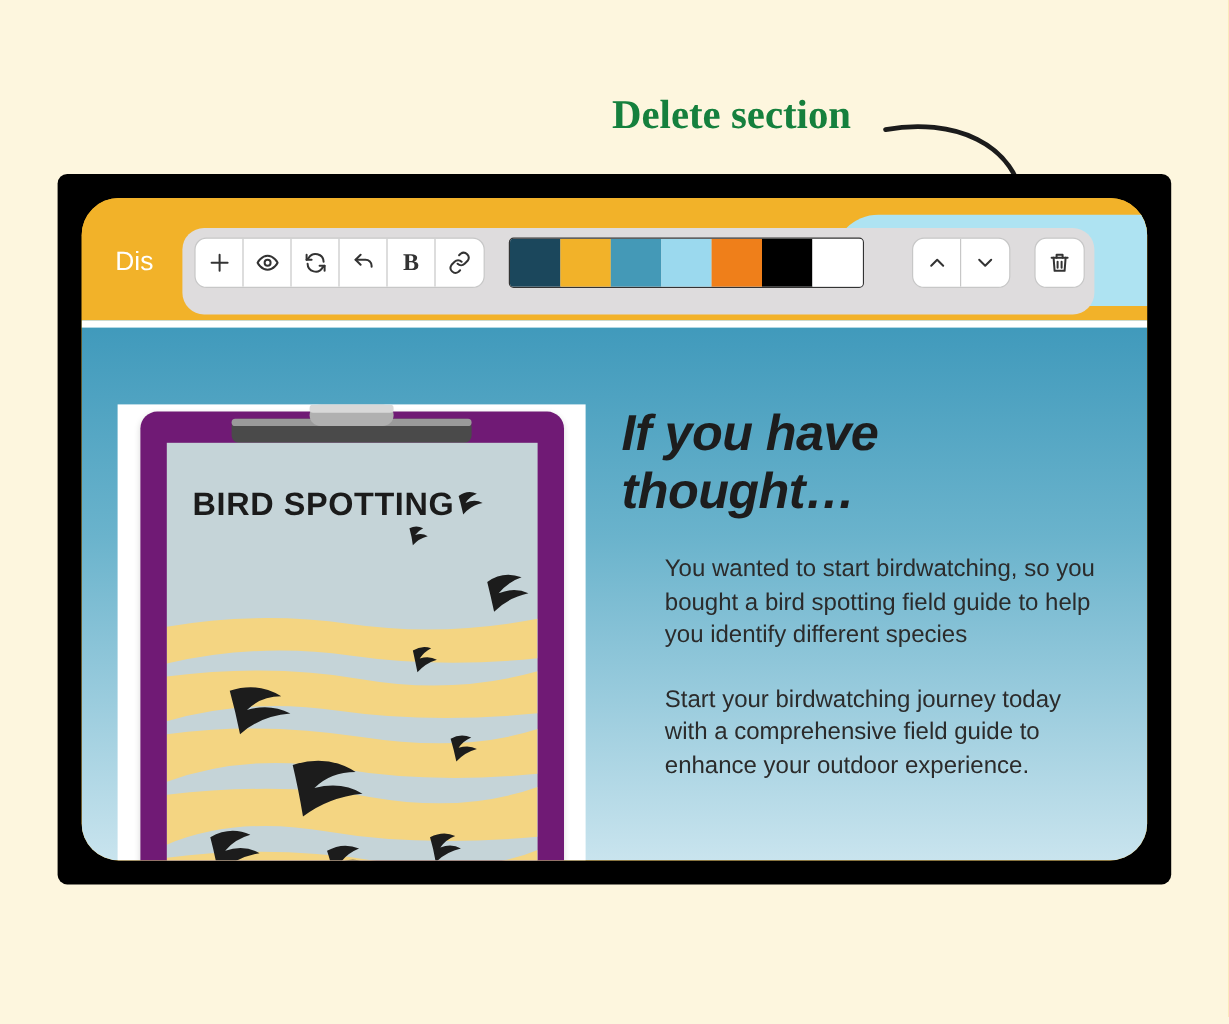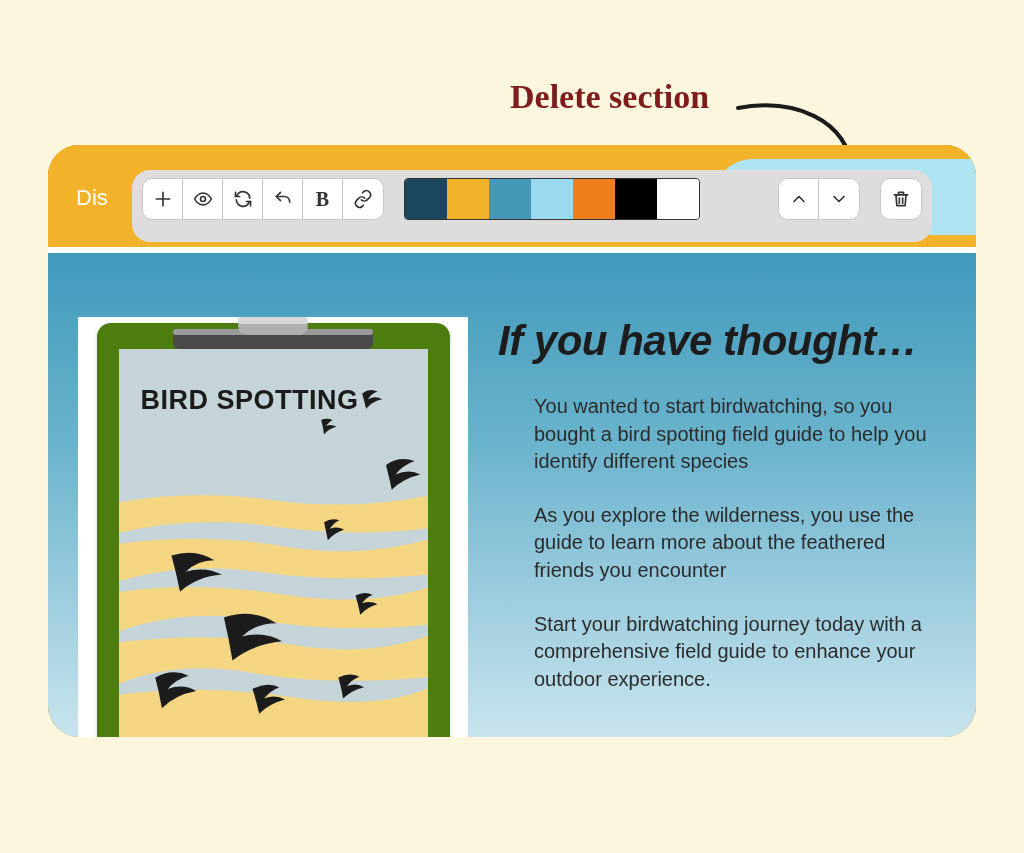--- a/index.html
+++ b/index.html
@@ -12,39 +12,40 @@
     overflow: hidden;
   }
 
   
   .annotation {
     position: absolute;
     top: 78px;
     left: 510px;
     font-family: "Brush Script MT", "Comic Sans MS", cursive;
     font-size: 34px;
-    color: #7f1d1d;
+    color: #15803d;
     font-weight: 600;
   }
   .arrow {
     position: absolute;
     top: 88px;
     left: 733px;
     pointer-events: none;
   }
 
   
   .device {
     position: absolute;
     top: 145px;
     left: 48px;
     width: 928px;
     height: 592px;
     background: #000;
-    border-radius: 32px;
+    border-radius: 8px;
+    padding: 20px;
   }
   .screen {
     width: 100%;
     height: 100%;
     border-radius: 31px;
     overflow: hidden;
     position: relative;
     background: #f2b229;
   }
 
@@ -167,21 +168,21 @@
     position: relative;
     background: #fff;
     padding-top: 6px;
     overflow: hidden;
     height: 100%;
   }
   .clipboard {
     position: relative;
     width: 353px;
     margin: 0 auto;
-    background: #4d7c0f;
+    background: #701a75;
     border-radius: 14px 14px 0 0;
     height: 420px;
     box-shadow: 0 2px 5px rgba(0,0,0,0.15);
   }
   .clip-metal {
     position: absolute;
     top: -8px;
     left: 50%;
     transform: translateX(-50%);
     width: 210px;
@@ -359,20 +360,19 @@
             <div class="paper-title">
               <span>BIRD SPOTTING</span><br>
             </div>
           </div>
         </div>
       </div>
 
       <div class="text-col">
         <h1>If you have thought…</h1>
         <p>You wanted to start birdwatching, so you bought a bird spotting field guide to help you identify different species</p>
-        <p>As you explore the wilderness, you use the guide to learn more about the feathered friends you encounter</p>
         <p>Start your birdwatching journey today with a comprehensive field guide to enhance your outdoor experience.</p>
       </div>
 
     </div>
 
   </div>
 </div>
 
 </body></html>

